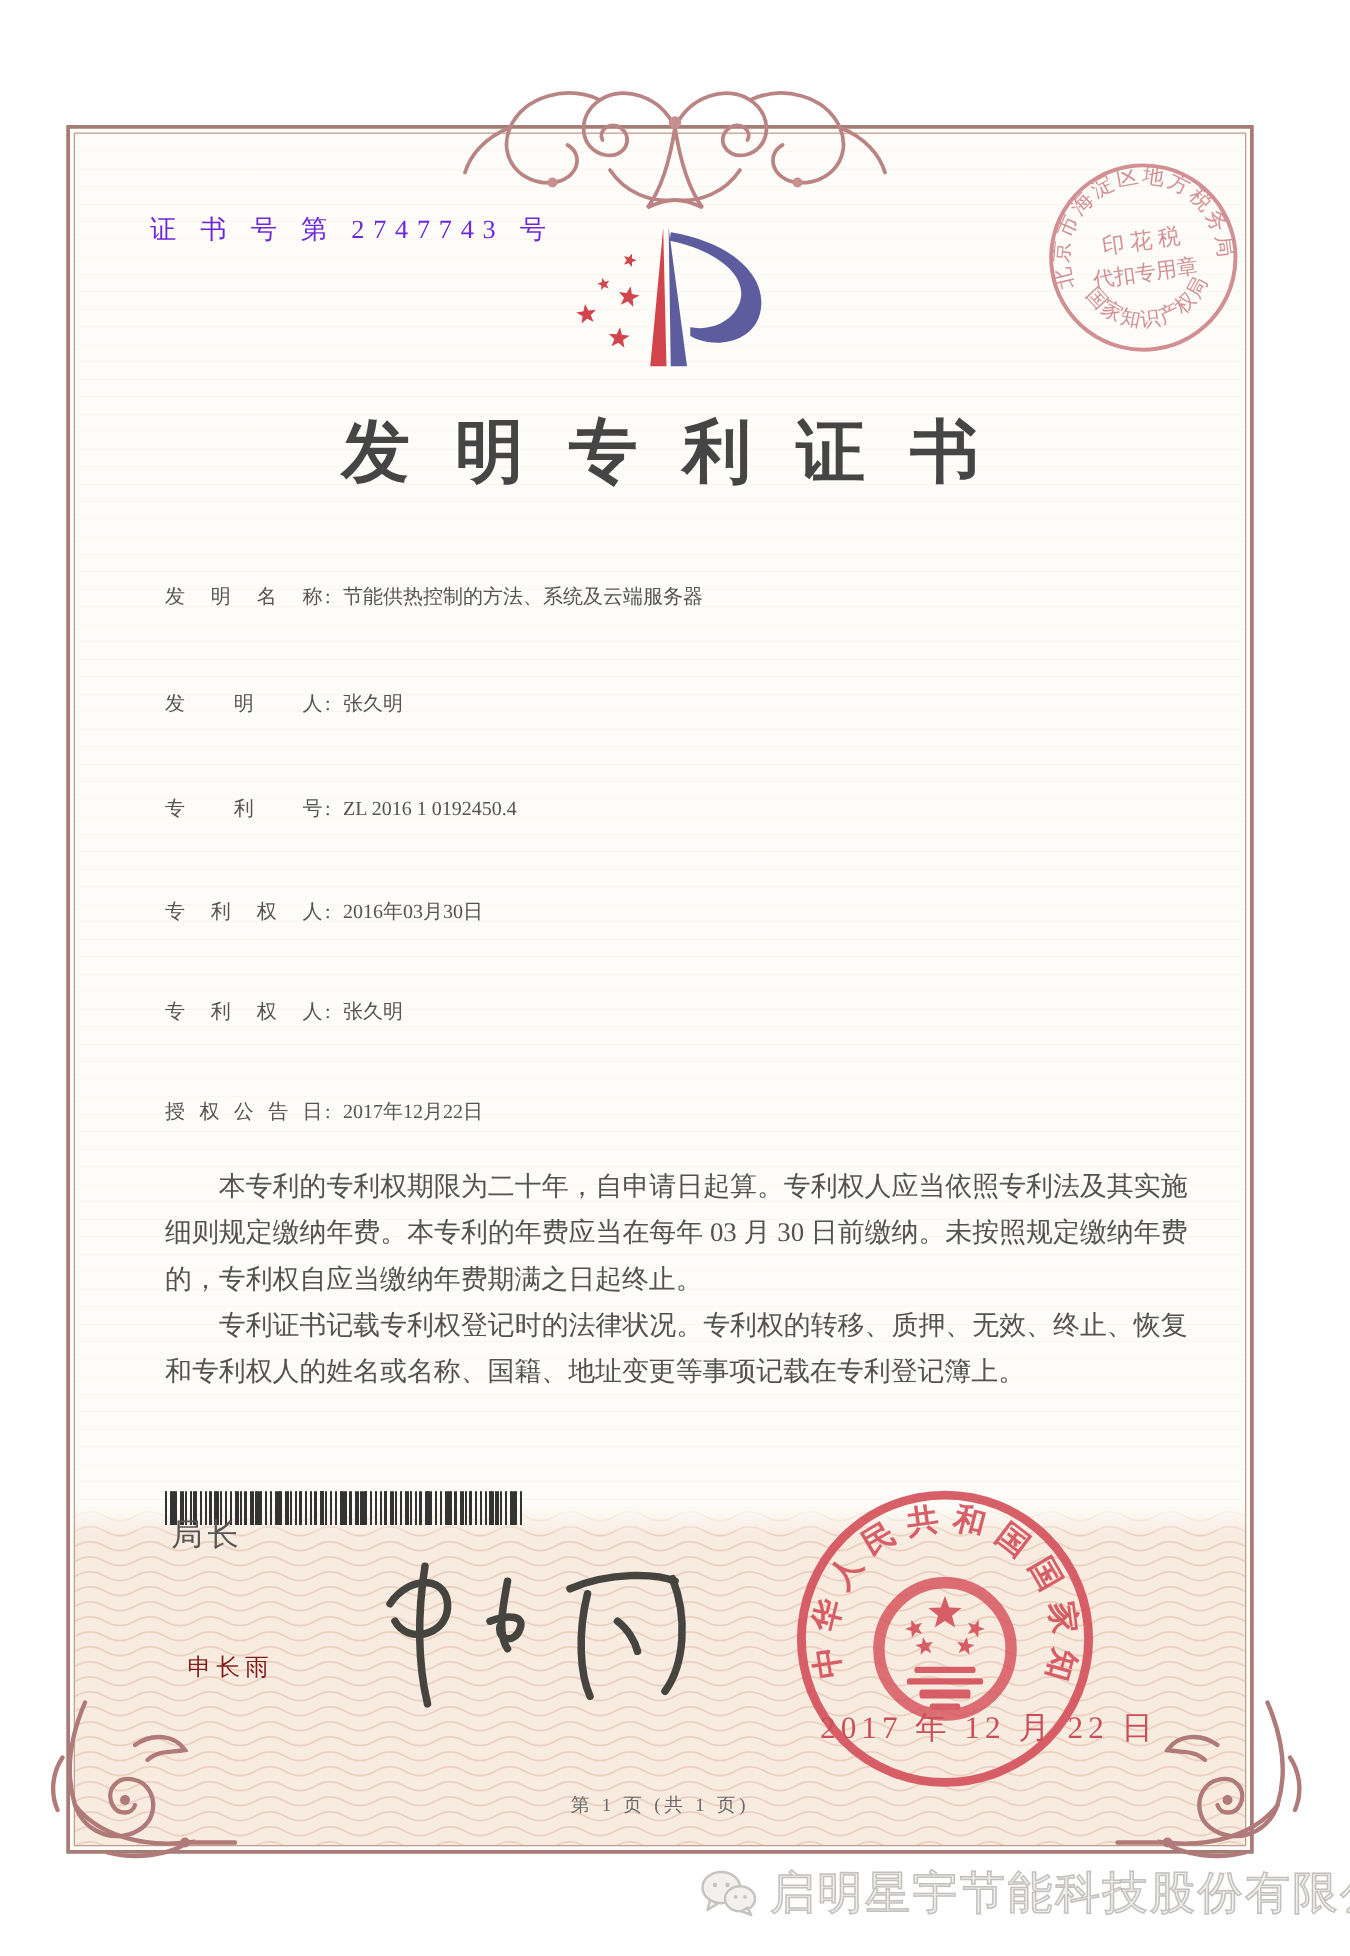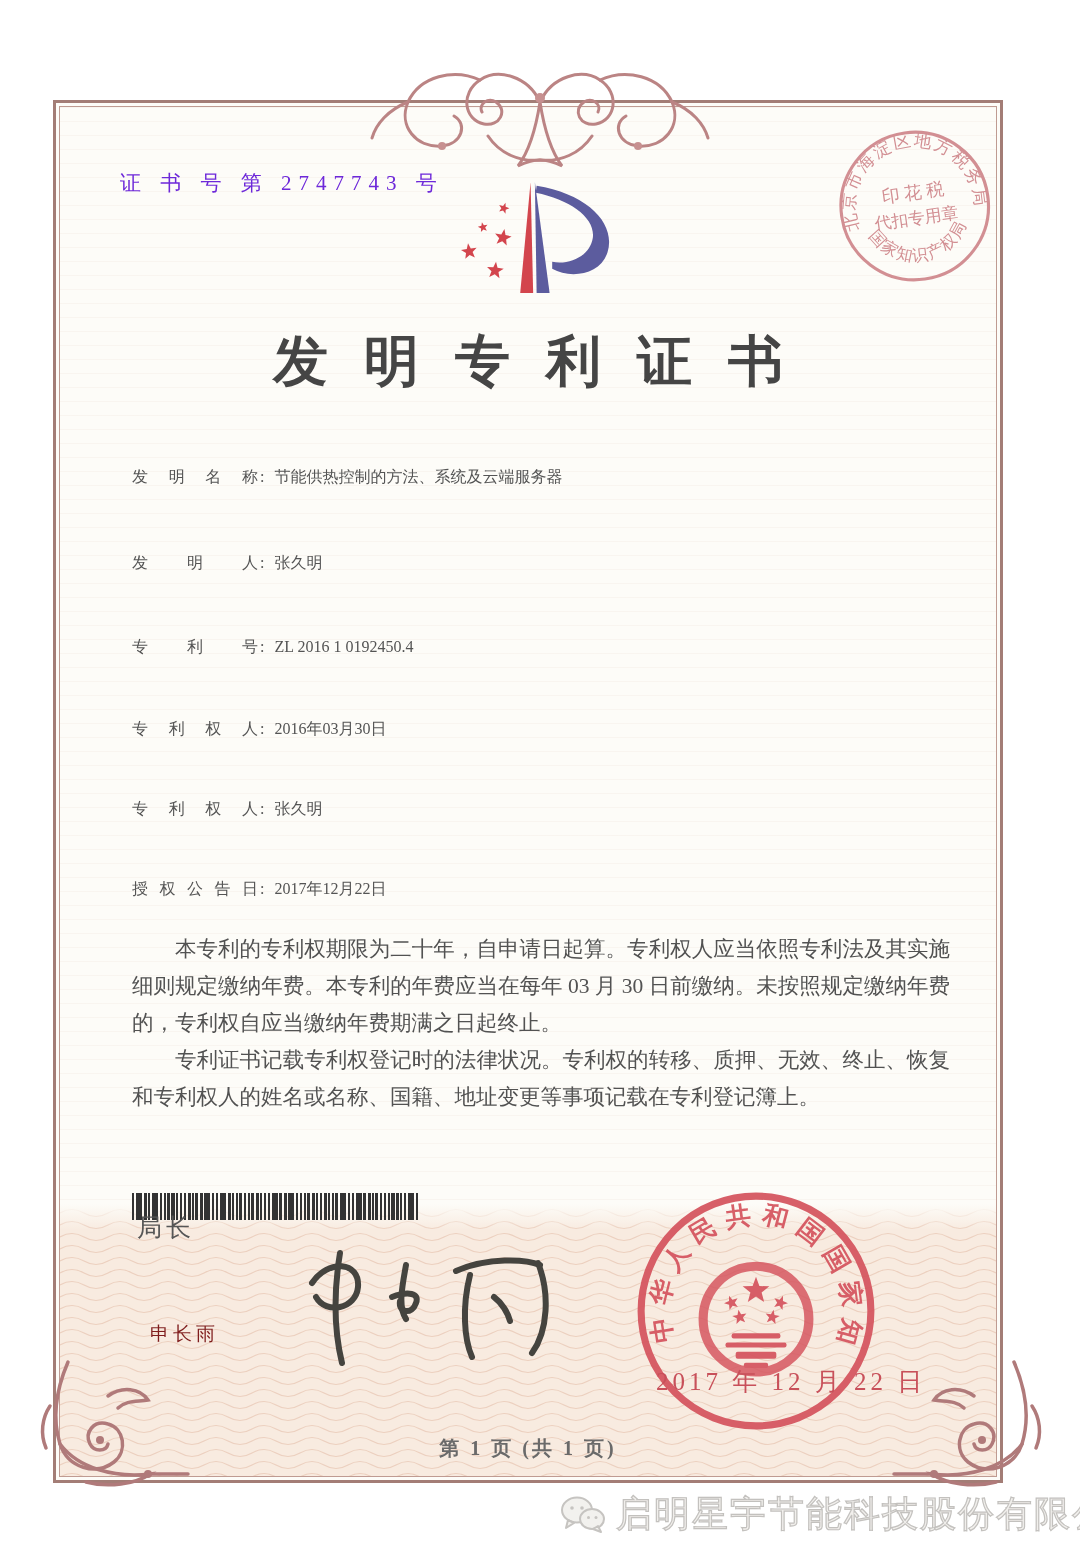--- a/index.html
+++ b/index.html
@@ -62,21 +62,21 @@
                  font-family:"Liberation Sans","DejaVu Sans",sans-serif; letter-spacing:4px; }
   .issuer-name { position:absolute; left:90px; top:1214px; font-size:19px; color:#7f1d1d;
                  font-family:"Liberation Sans","DejaVu Sans",sans-serif; letter-spacing:4px; }
   .signature { position:absolute; left:228px; top:1128px; }
 
   .seal { position:absolute; left:574px; top:1082px; opacity:.93; }
   .seal-date { position:absolute; left:596px; top:1258px; font-size:25px; color:#c8505a;
                letter-spacing:4px; white-space:nowrap; }
 
   .footer-page { position:absolute; left:0; top:1328px; width:100%; text-align:center;
-                 font-size:20px; color:#6a6a6a; letter-spacing:3px;font-weight:bold; }
+                 font-size:15px; color:#6a6a6a; letter-spacing:3px; }
 
   
   .watermark { position:absolute; left:560px; top:1490px; display:flex; align-items:center;
                gap:10px; z-index:4; }
   .wm-text { font-family:"Liberation Sans","DejaVu Sans",sans-serif; font-size:36px;
              letter-spacing:2px; color:#f1efec; -webkit-text-stroke:1.2px #c3c1be;
              text-shadow:1px 1px 0 #fff; white-space:nowrap; }
 
   
   text { font-family:"Liberation Serif","DejaVu Serif",serif; }

